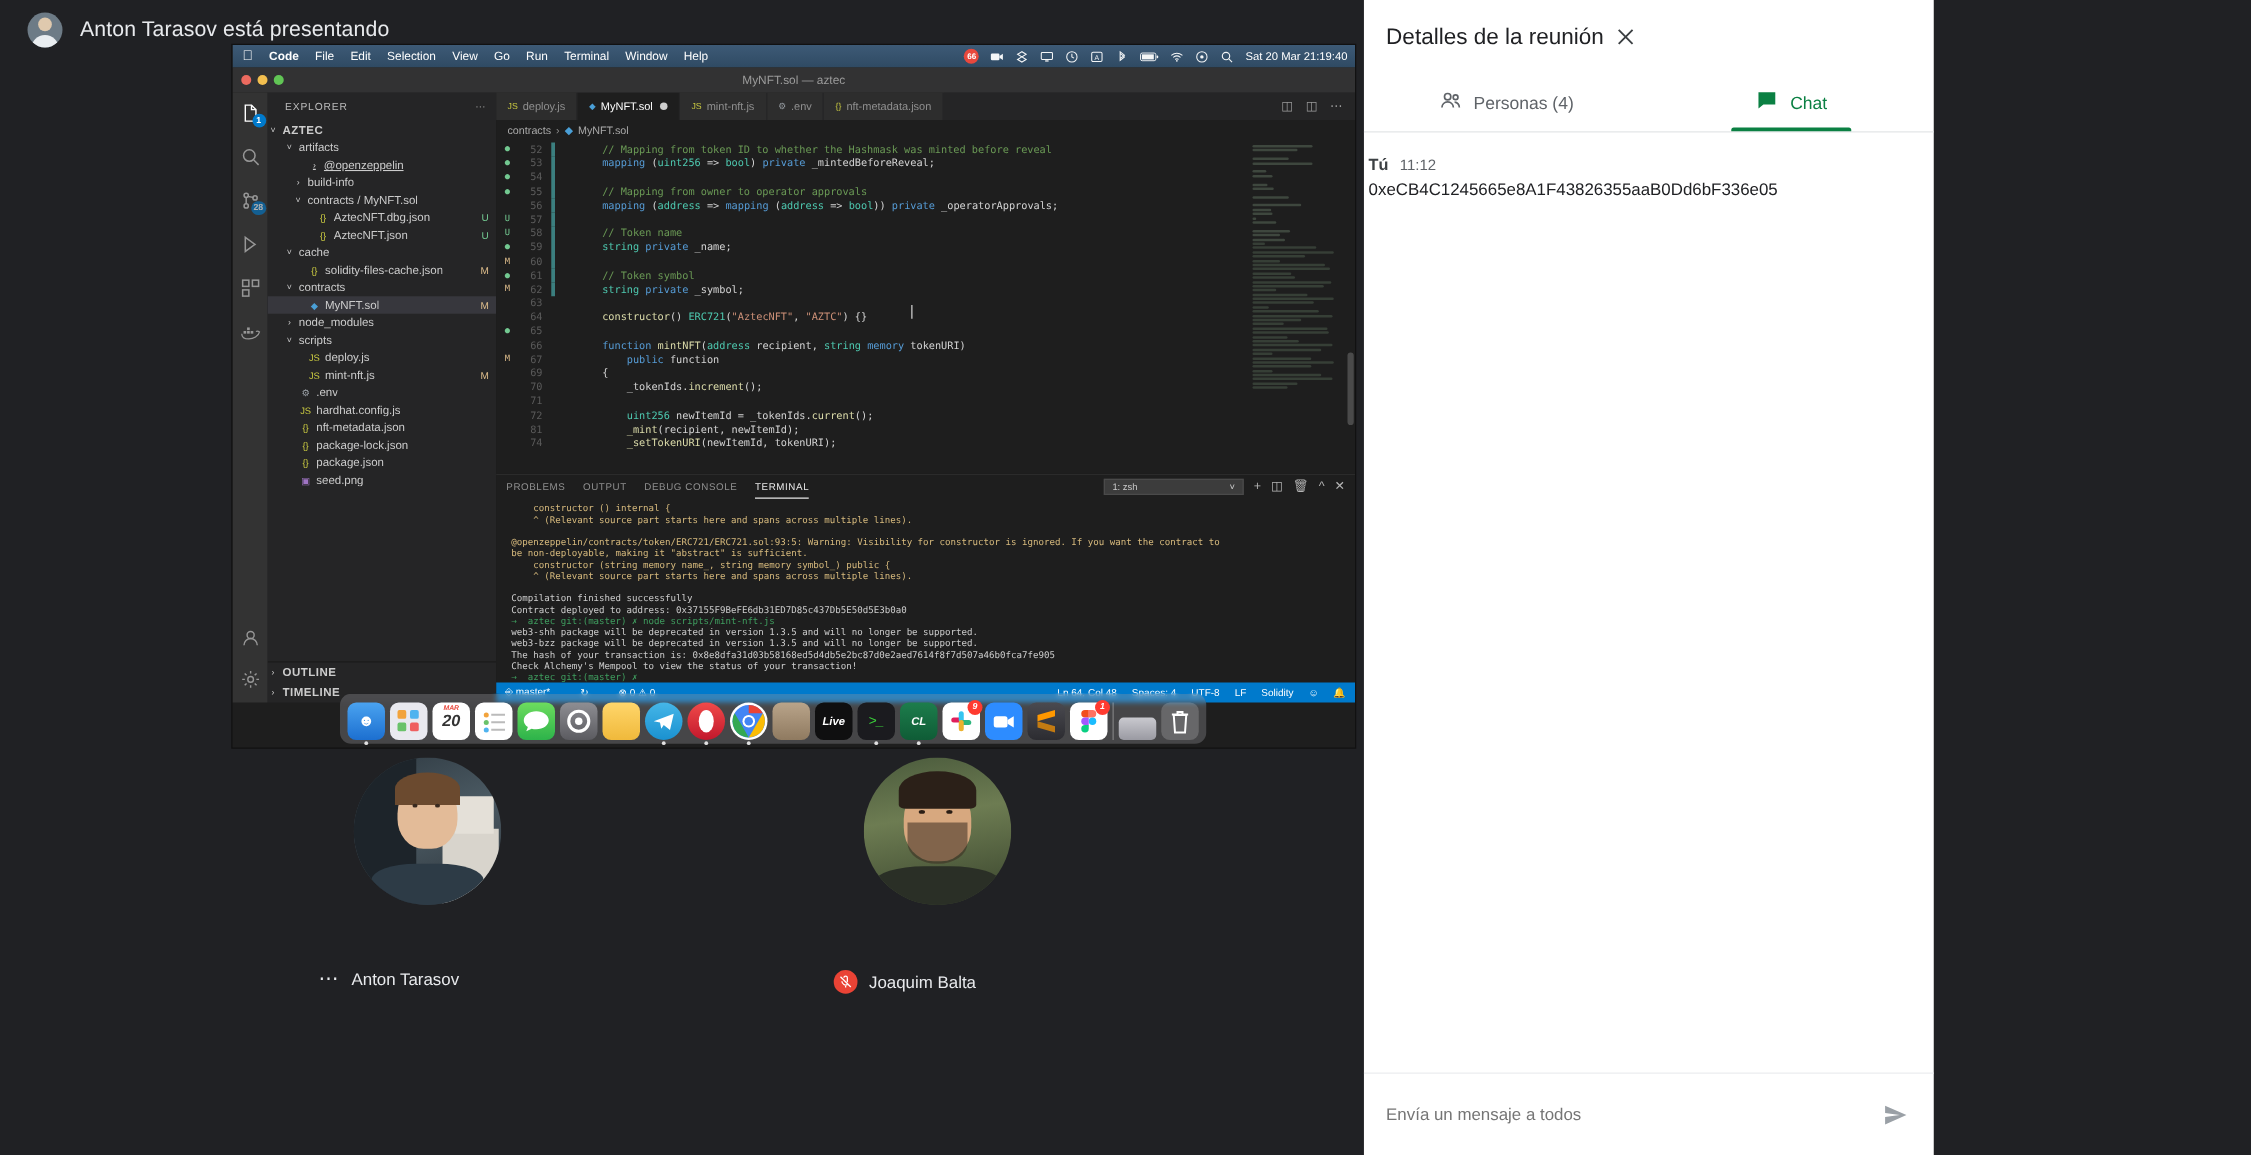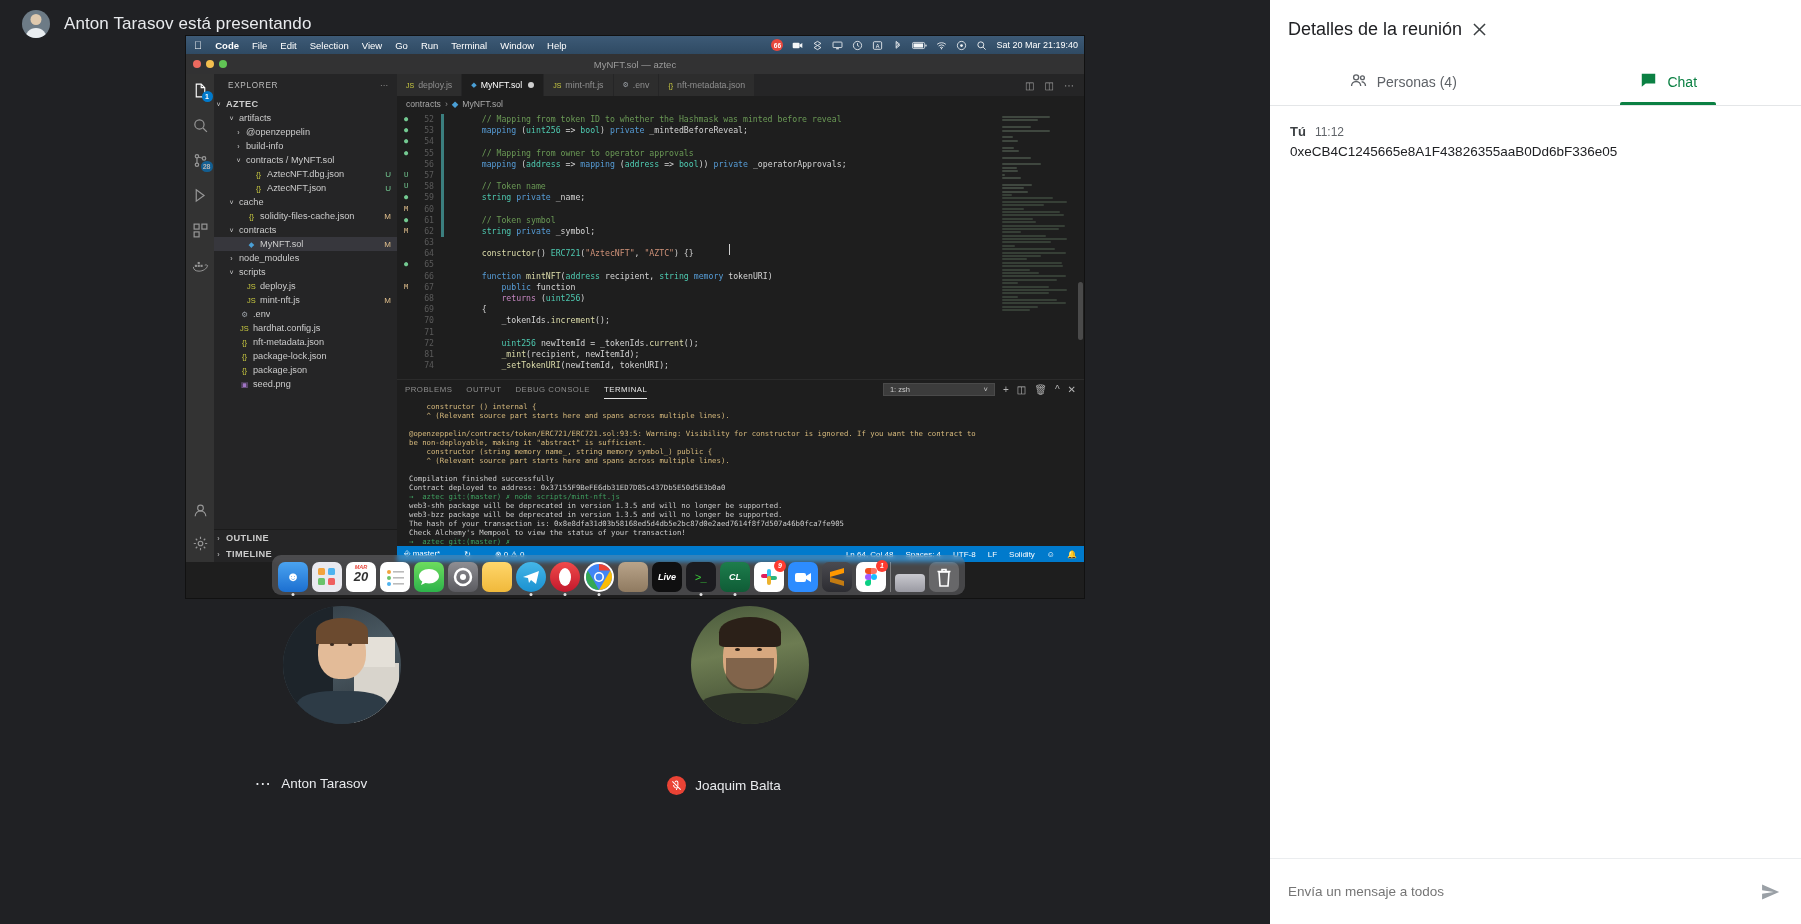--- a/index.html
+++ b/index.html
@@ -2,21 +2,21 @@
 <html><head>
 <meta charset="utf-8">
 <style>
   * { box-sizing: border-box; margin: 0; padding: 0; }
   html, body {
     width: 1801px; height: 924px;
     background: #202124;
     font-family: "Liberation Sans", sans-serif;
     overflow: hidden;
   }
-  .app { position: relative; width: 1801px; height: 924px; display: flex; }
+  .app { position: relative; width: 1547px; height: 924px; display: flex; }
 
   
   .stage { position: relative; width: 1270px; height: 924px; background: #202124; }
 
   .presenter-bar {
     display: flex; align-items: center; gap: 14px;
     height: 40px; padding: 0 22px; margin-top: 4px;
   }
   .presenter-avatar {
     width: 28px; height: 28px; border-radius: 50%;
@@ -272,21 +272,21 @@
     flex: 1; display: flex; align-items: center; justify-content: center; gap: 9px;
     font-size: 14px; color: #5f6368; position: relative; cursor: pointer;
   }
   .det-tab.active { color: #0b8043; }
   .det-tab.active::after {
     content: ''; position: absolute; left: 50%; transform: translateX(-50%);
     bottom: 0; width: 96px; height: 3px; background: #0b8043; border-radius: 2px 2px 0 0;
   }
   .det-tab svg { width: 19px; height: 19px; }
 
-  .chat-body { flex: 1; padding: 18px 18px 0 4px; overflow: hidden; margin-left: 16px; }
+  .chat-body { flex: 1; padding: 18px 18px 0 4px; overflow: hidden; }
   .msg-meta { display: flex; align-items: baseline; gap: 9px; margin-bottom: 3px; }
   .msg-author { font-size: 13px; font-weight: bold; color: #3c4043; }
   .msg-time { font-size: 12px; color: #5f6368; }
   .msg-text { font-size: 13.5px; color: #202124; line-height: 19px; word-break: break-all; }
 
   .chat-input-wrap {
     height: 66px; display: flex; align-items: center; gap: 10px;
     padding: 0 14px 0 18px; border-top: 1px solid #ebedef;
   }
   .chat-input {
@@ -450,21 +450,21 @@
           <div class="exp-tree">
             <div class="row">
               <span class="chev">˅</span>
               <span class="nm bold">AZTEC</span>
             </div>
             <div id="tree-rows">
                 <div class="row" style="padding-left: 13px;">
                   <span class="chev">˅</span>
                   <span class="nm">artifacts</span>
                 </div>
-                <div class="row" style="padding-left: 20px;">
+                <div class="row" style="padding-left: 33px; text-decoration: underline;">
                   <span class="chev">›</span>
                   <span class="nm">@openzeppelin</span>
                 </div>
                 <div class="row" style="padding-left: 20px; align-items: center;">
                   <span class="chev">›</span>
                   <span class="nm">build-info</span>
                 </div>
                 <div class="row" style="padding-left: 20px;">
                   <span class="chev">˅</span>
                   <span class="nm">contracts / MyNFT.sol</span>
@@ -614,21 +614,20 @@
                 <div class="cl"><span class="gut-g st-u">U</span><span class="gut-n">58</span><span class="gut-b on"></span><span class="code-txt"><span class="k-com">    // Token name</span></span></div>
                 <div class="cl"><span class="gut-g st-u">●</span><span class="gut-n">59</span><span class="gut-b on"></span><span class="code-txt"><span class="k-pl">    </span><span class="k-typ">string</span><span class="k-pl"> </span><span class="k-kw">private</span><span class="k-pl"> _name;</span></span></div>
                 <div class="cl"><span class="gut-g st-m">M</span><span class="gut-n">60</span><span class="gut-b on"></span><span class="code-txt"><span class="k-pl"></span></span></div>
                 <div class="cl"><span class="gut-g st-u">●</span><span class="gut-n">61</span><span class="gut-b on"></span><span class="code-txt"><span class="k-com">    // Token symbol</span></span></div>
                 <div class="cl"><span class="gut-g st-m">M</span><span class="gut-n">62</span><span class="gut-b on"></span><span class="code-txt"><span class="k-pl">    </span><span class="k-typ">string</span><span class="k-pl"> </span><span class="k-kw">private</span><span class="k-pl"> _symbol;</span></span></div>
                 <div class="cl"><span class="gut-g st-u"></span><span class="gut-n">63</span><span class="gut-b"></span><span class="code-txt"><span class="k-pl"></span></span></div>
                 <div class="cl"><span class="gut-g st-u"></span><span class="gut-n">64</span><span class="gut-b"></span><span class="code-txt"><span class="k-pl">    </span><span class="k-fn">constructor</span><span class="k-pl">() </span><span class="k-typ">ERC721</span><span class="k-pl">(</span><span class="k-str">"AztecNFT"</span><span class="k-pl">, </span><span class="k-str">"AZTC"</span><span class="k-pl">) {}</span></span></div>
                 <div class="cl"><span class="gut-g st-u">●</span><span class="gut-n">65</span><span class="gut-b"></span><span class="code-txt"><span class="k-pl"></span></span></div>
                 <div class="cl"><span class="gut-g st-u"></span><span class="gut-n">66</span><span class="gut-b"></span><span class="code-txt"><span class="k-pl">    </span><span class="k-kw">function</span><span class="k-pl"> </span><span class="k-fn">mintNFT</span><span class="k-pl">(</span><span class="k-typ">address</span><span class="k-pl"> recipient, </span><span class="k-typ">string</span><span class="k-pl"> </span><span class="k-kw">memory</span><span class="k-pl"> tokenURI)</span></span></div>
                 <div class="cl"><span class="gut-g st-m">M</span><span class="gut-n">67</span><span class="gut-b"></span><span class="code-txt"><span class="k-pl">        </span><span class="k-kw">public</span><span class="k-pl"> function</span></span></div>
-                <div class="cl"><span class="gut-g st-u"></span><span class="gut-n">68</span><span class="gut-b"></span><span class="code-txt"><span class="k-pl">        </span><span class="k-ctl">returns</span><span class="k-pl"> (</span><span class="k-typ">uint256</span><span class="k-pl">)</span></span></div>
                 <div class="cl"><span class="gut-g st-u"></span><span class="gut-n">69</span><span class="gut-b"></span><span class="code-txt"><span class="k-pl">    {</span></span></div>
                 <div class="cl"><span class="gut-g st-u"></span><span class="gut-n">70</span><span class="gut-b"></span><span class="code-txt"><span class="k-pl">        _tokenIds.</span><span class="k-fn">increment</span><span class="k-pl">();</span></span></div>
                 <div class="cl"><span class="gut-g st-u"></span><span class="gut-n">71</span><span class="gut-b"></span><span class="code-txt"><span class="k-pl"></span></span></div>
                 <div class="cl"><span class="gut-g st-u"></span><span class="gut-n">72</span><span class="gut-b"></span><span class="code-txt"><span class="k-pl">        </span><span class="k-typ">uint256</span><span class="k-pl"> newItemId = _tokenIds.</span><span class="k-fn">current</span><span class="k-pl">();</span></span></div>
                 <div class="cl"><span class="gut-g st-u"></span><span class="gut-n">81</span><span class="gut-b"></span><span class="code-txt"><span class="k-pl">        </span><span class="k-fn">_mint</span><span class="k-pl">(recipient, newItemId);</span></span></div>
                 <div class="cl"><span class="gut-g st-u"></span><span class="gut-n">74</span><span class="gut-b"></span><span class="code-txt"><span class="k-pl">        </span><span class="k-fn">_setTokenURI</span><span class="k-pl">(newItemId, tokenURI);</span></span></div>
               </div>
             <div class="minimap" id="minimap">
                 <div class="mm-l" style="width: 47.74px; background: rgb(90, 106, 90);"></div>
                 <div class="mm-l" style="width: 35.96px; background: rgb(90, 106, 90);"></div>

